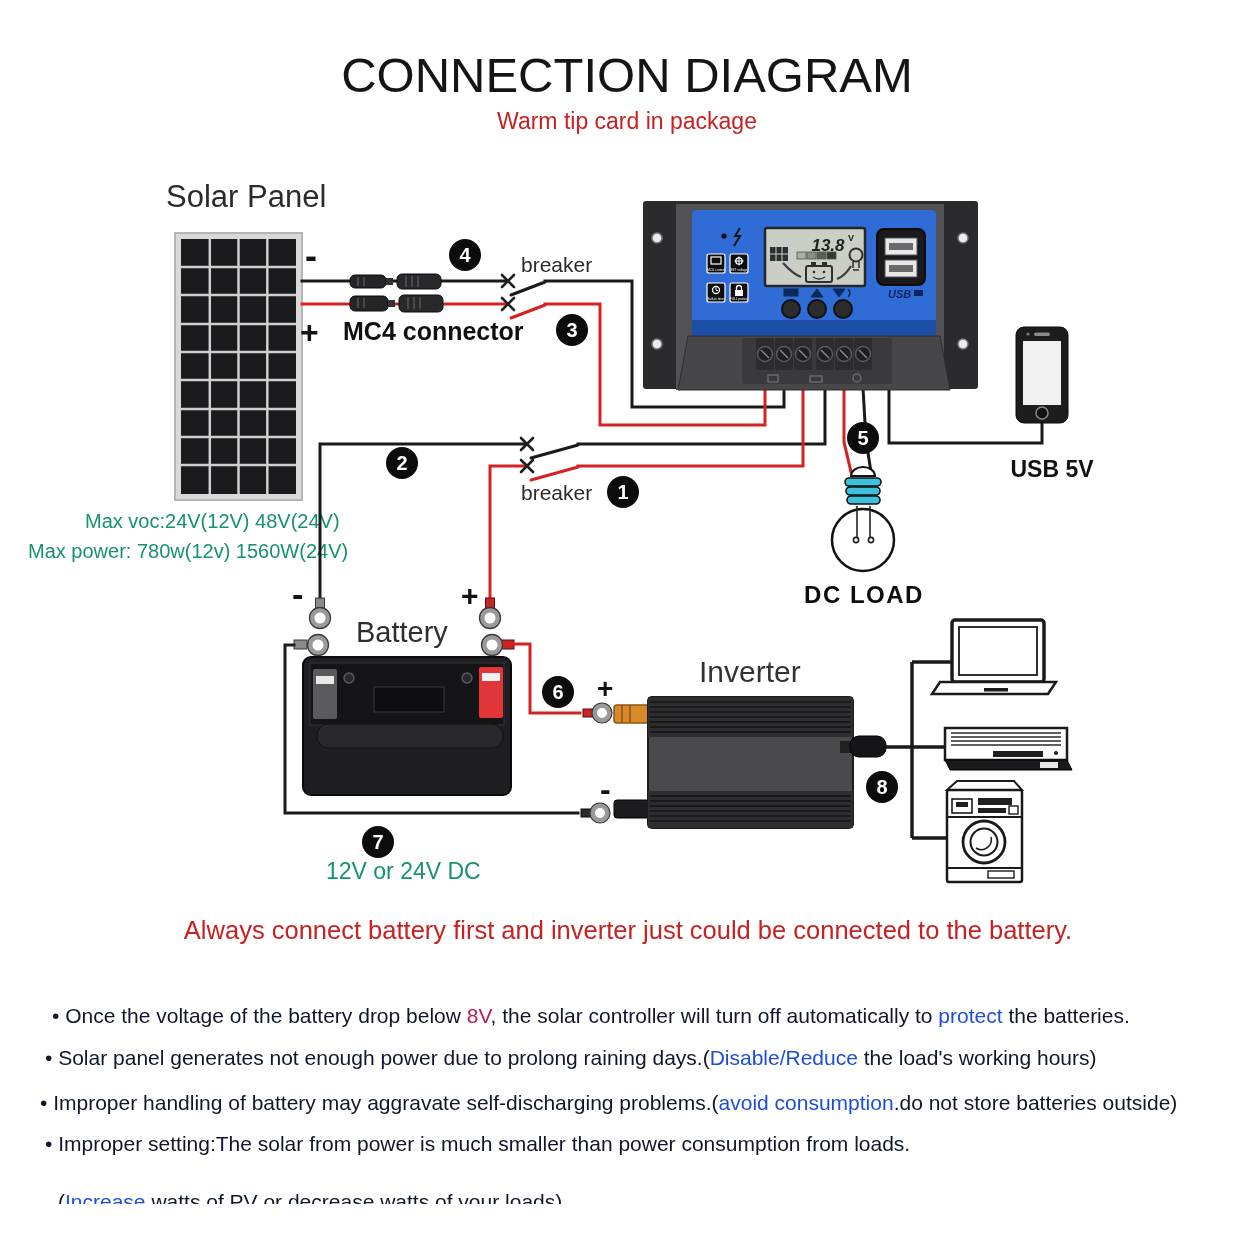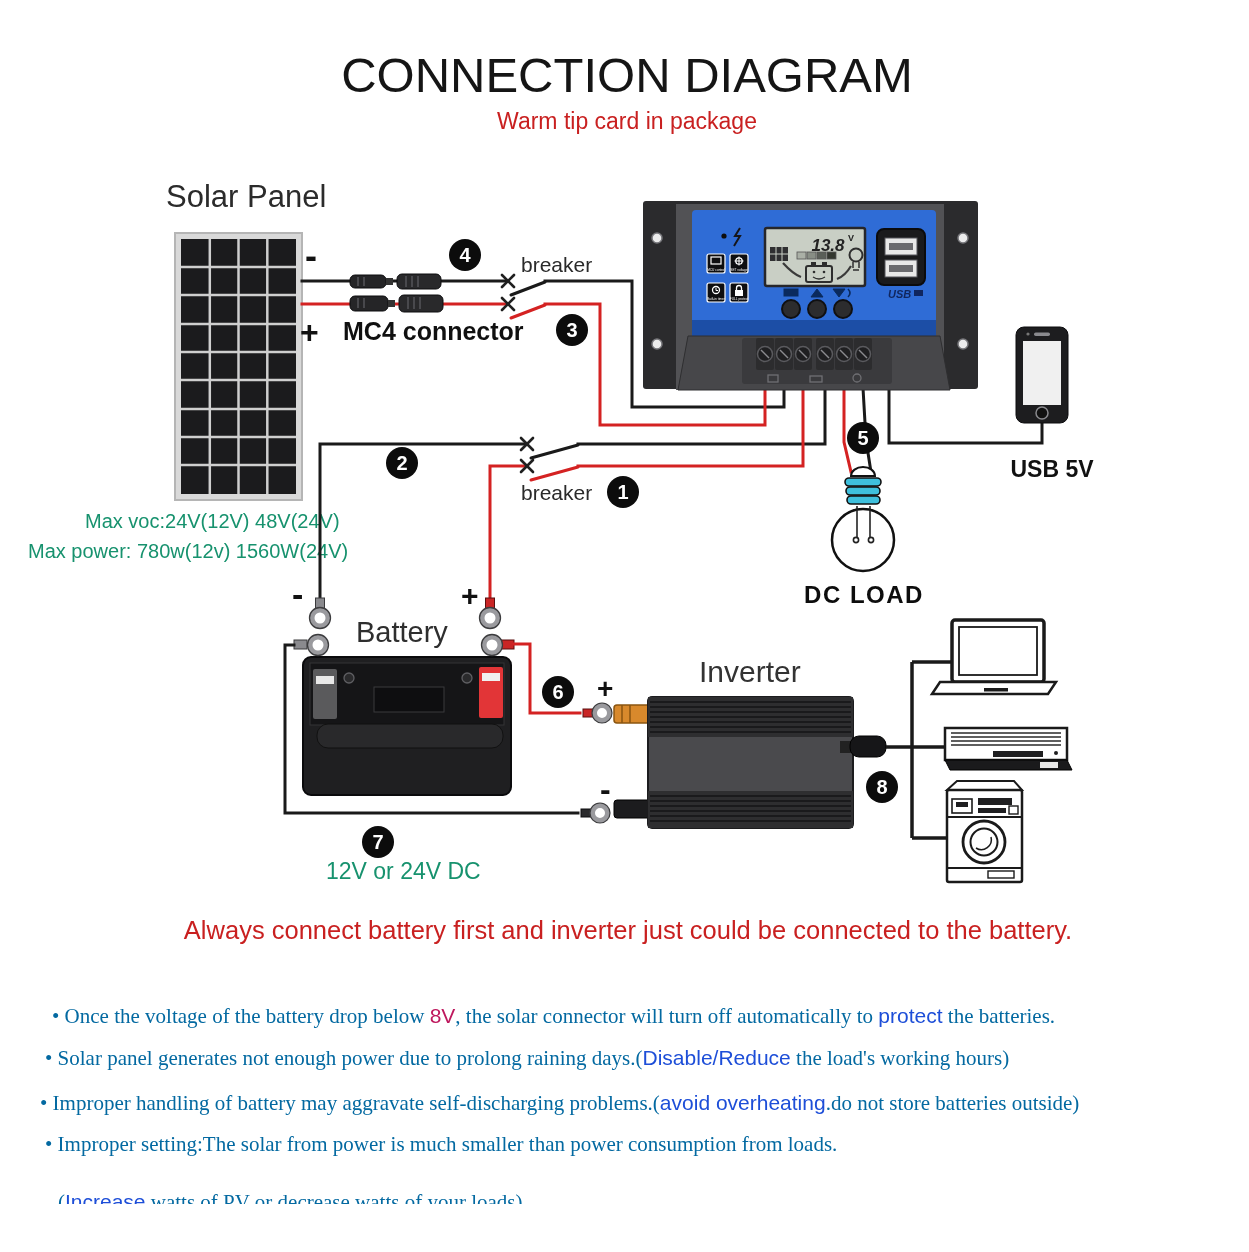--- a/index.html
+++ b/index.html
@@ -9,21 +9,21 @@
   .wire{fill:none;stroke:#1a1a1a;stroke-width:3;stroke-linecap:square;}
   .wire.red{stroke:#d42222;}
   .xmark{stroke:#1f1f1f;stroke-width:2.6;stroke-linecap:round;}
   .arm{fill:none;stroke-width:3;stroke-linecap:round;}
   .badge{fill:#0c0c0c;}
   .badge-num{fill:#ffffff;font-size:20px;font-weight:bold;text-anchor:middle;}
   .teal{fill:#17926e;}
   .note-line{position:absolute;white-space:nowrap;font-size:21px;line-height:26px;color:#1c1c1c;}
   .t-red{color:#be185d;}
   .t-green{color:#1d4ed8;}
-  .t-black{color:#0369a1;font-family:Liberation Serif, serif;}
+  .t-black{color:#0f172a;}
 </style>
 </head>
 <body>
 
 <div id="canvas">
 
 <svg width="1249" height="965" viewBox="0 0 1249 965">
 
   <text x="627" y="92" text-anchor="middle" font-size="49" fill="#151515">CONNECTION DIAGRAM</text>
   <text x="627" y="129" text-anchor="middle" font-size="23" fill="#c92020">Warm tip card in package</text>
@@ -434,27 +434,27 @@
         <circle class="badge" cx="882" cy="787" r="16"></circle>
         <text class="badge-num" x="882" y="794">8</text>
       </g>
 
   <text x="628" y="939" text-anchor="middle" font-size="25.5" fill="#c92020">Always connect battery first and inverter just could be connected to the battery.</text>
 </svg>
 
 
 <div>
   <div class="note-line" style="left:52px;top:1003px;">
-    <span class="t-black">• Once the voltage of the battery drop below </span><span class="t-red">8V</span><span class="t-black">, the solar connector will turn off automatically to </span><span class="t-green">protect</span><span class="t-black"> the batteries.</span>
+    <span class="t-black">• Once the voltage of the battery drop below </span><span class="t-red">8V</span><span class="t-black">, the solar controller will turn off automatically to </span><span class="t-green">protect</span><span class="t-black"> the batteries.</span>
   </div>
   <div class="note-line" style="left:45px;top:1045px;">
     <span class="t-black">• Solar panel generates not enough power due to prolong raining days.(</span><span class="t-green">Disable/Reduce</span><span class="t-black"> the load's working hours)</span>
   </div>
   <div class="note-line" style="left:40px;top:1090px;">
-    <span class="t-black">• Improper handling of battery may aggravate self-discharging problems.(</span><span class="t-green">avoid overheating</span><span class="t-black">.do not store batteries outside)</span>
+    <span class="t-black">• Improper handling of battery may aggravate self-discharging problems.(</span><span class="t-green">avoid consumption</span><span class="t-black">.do not store batteries outside)</span>
   </div>
   <div class="note-line" style="left:45px;top:1131px;">
     <span class="t-black">• Improper setting:The solar from power is much smaller than power consumption from loads.</span>
   </div>
   <div class="note-line" style="left:58px;top:1189px;">
     <span class="t-black">(</span><span class="t-green">Increase</span><span class="t-black"> watts of PV or decrease watts of your loads)</span>
   </div>
 </div>
 
 </div>

